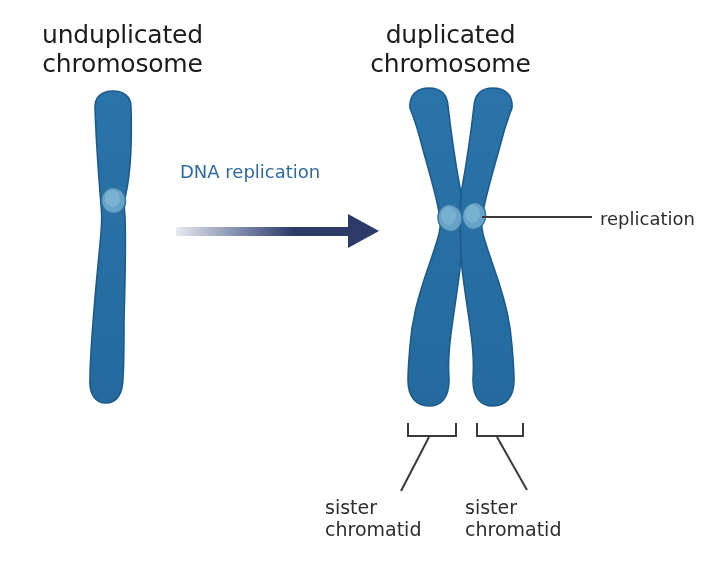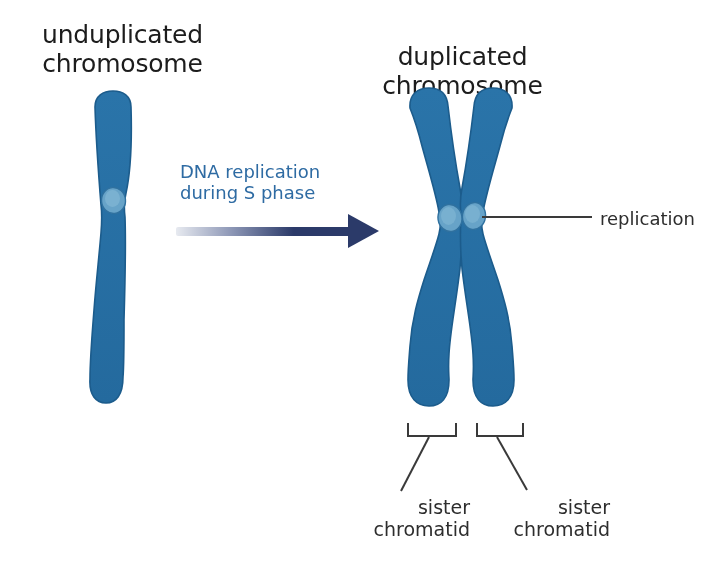--- a/index.html
+++ b/index.html
@@ -17,21 +17,21 @@
   .abs{position:absolute;}
   .title{
     font-size:25px;line-height:29px;font-weight:500;color:var(--title_text);
     text-align:center;letter-spacing:-0.2px;
   }
   .arrow-label{
     font-size:18px;line-height:21px;font-weight:500;color:var(--arrow_text);
     text-align:left;
   }
   .small-label{
-    font-size:18px;line-height:21px;color:var(--label_text);text-align:right;
+    font-size:18px;line-height:21px;color:var(--label_text);text-align:left;
     white-space:nowrap;
   }
   .sister{font-size:19px;line-height:22px;}
   .arrow-shaft{
     left:176px;top:227px;width:173px;height:9px;
     background:linear-gradient(90deg,var(--arrow_light) 0%,var(--arrow_mid) 32%,var(--arrow_dark) 68%);
     border-radius:2px 0 0 2px;
   }
   .arrow-head{
     left:348px;top:214px;width:0;height:0;
@@ -43,21 +43,21 @@
 </head>
 <body>
 
 <div id="canvas">
 
   <div class="abs title" style="left:25px;top:20px;width:195px;">
     <div>unduplicated</div>
     <div>chromosome</div>
   </div>
 
-  <div class="abs title" style="left:365px;top:20px;width:195px;margin-top:22px;">
+  <div class="abs title" style="left:353px;top:20px;width:195px;">
     <div>duplicated</div>
     <div>chromosome</div>
   </div>
 
   <svg class="abs" style="left:78px;top:85px;" width="80" height="330" viewBox="0 0 80 330">
     <defs>
       <linearGradient id="bodyGrad" x1="0" y1="0" x2="0" y2="1">
         <stop offset="0" style="stop-color:var(--chromosome_fill)"></stop>
         <stop offset="1" style="stop-color:var(--chromosome_fill_dark)"></stop>
       </linearGradient>
@@ -67,21 +67,20 @@
          C48,160 47,200 46,235 C46,262 46,280 45,292
          C45,310 38,318 28,318 C18,318 11,310 12,294
          C12,275 14,250 16,225 C18,198 21,172 23,148
          C24,136 24,128 23,120 C21,95 18,55 17,22 Z" fill="url(#bodyGrad)" stroke="var(--chromosome_edge)" stroke-width="1.6"></path>
     <ellipse cx="35.5" cy="115.5" rx="12" ry="13" transform="rotate(-6 35.5 115.5)" fill="var(--centromere_fill)" stroke="var(--centromere_edge)" stroke-width="1.4"></ellipse>
     <ellipse cx="34.5" cy="113.5" rx="7.5" ry="8.5" fill="var(--centromere_highlight)" opacity="0.55"></ellipse>
   </svg>
 
   <div class="abs arrow-label" style="left:180px;top:161px;width:180px;">
     <div>DNA replication</div>
-    <div>during S phase</div>
   </div>
 
   <div class="abs arrow-shaft"></div>
   <div class="abs arrow-head"></div>
 
   <svg class="abs" style="left:392px;top:84px;" width="140" height="335" viewBox="0 0 140 335">
     <defs>
       <linearGradient id="bodyGrad2" x1="0" y1="0" x2="0" y2="1">
         <stop offset="0" style="stop-color:var(--chromosome_fill)"></stop>
         <stop offset="1" style="stop-color:var(--chromosome_fill_dark)"></stop>

